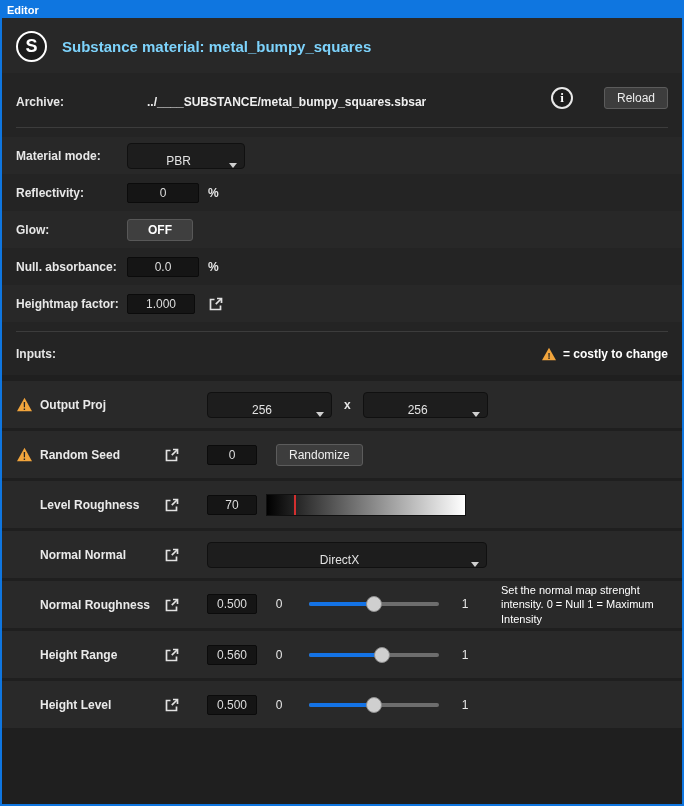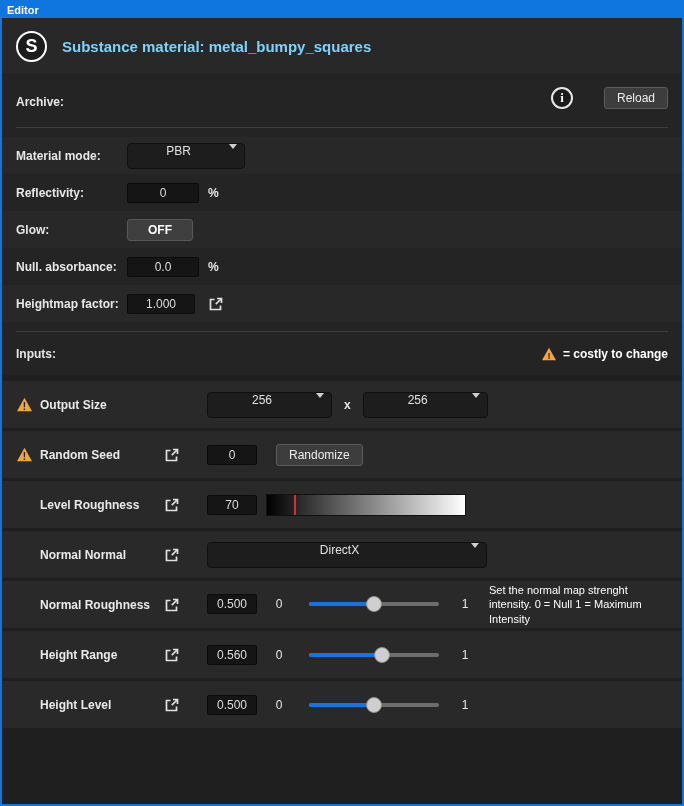--- a/index.html
+++ b/index.html
@@ -52,21 +52,21 @@
     font-family:inherit; padding:0 2px;
   }
   .w72 { width:72px; } .w68 { width:68px; } .w50 { width:50px; }
   .unit { margin-left:9px; font-size:12px; font-weight:600; }
   .toggle-btn {
     padding:3px 20px; background:#3f3f3f; border:1px solid #585858; border-radius:3px;
     color:#fff; font-weight:bold; font-size:12px; font-family:inherit; cursor:pointer;
   }
   .dropdown {
     height:26px; background:#1d1d1d; border:1px solid #101010; border-radius:4px;
-    display:flex; align-items:flex-start; cursor:pointer;
+    display:flex; align-items:flex-end; cursor:pointer;
   }
   .dd-val { flex:1; text-align:center; font-size:12px; color:#e2e2e2; }
   .dd-arrow {
     width:0; height:0; margin-right:7px;
     border-left:4.5px solid transparent; border-right:4.5px solid transparent;
     border-top:5.5px solid #cfcfcf;
   }
   .w118 { width:118px; } .w125 { width:125px; } .w280 { width:280px; }
   .ext {
     width:20px; height:20px; display:inline-flex; align-items:center; justify-content:center;
@@ -109,40 +109,41 @@
   }
   .slider .fill {
     position:absolute; left:0; top:7px; height:4px;
     background:#1473e6; border-radius:2px; width:var(--pos);
   }
   .slider .handle {
     position:absolute; top:1px; width:16px; height:16px; border-radius:50%;
     background:#cfcfcf; border:1px solid #8f8f8f;
     left:var(--pos); transform:translateX(-50%);
   }
-  .desc { margin-left:14px; width:170px; font-size:11px; line-height:1.3; color:#fff; }
+  .desc { margin-left:26px; width:170px; font-size:11px; line-height:1.3; color:#fff; }
 </style>
 </head>
 <body>
 
 <div class="window">
 
   <div class="titlebar">
     <span>Editor</span>
   </div>
 
   <div class="header">
     <div class="logo">
       <span>S</span>
     </div>
     <span class="title">Substance material: metal_bumpy_squares</span>
   </div>
 
   <div class="archive">
     <span class="collabel">Archive:</span>
+    <span class="path">../____SUBSTANCE/metal_bumpy_squares.sbsar</span>
     <button class="info-btn">
       <span>i</span>
     </button>
     <button class="btn">Reload</button>
   </div>
 
   <hr class="divider">
 
   <div class="props">
 
@@ -200,21 +201,21 @@
 
   <div class="irows">
 
     <div class="irow">
       <span class="warncol">
         <svg width="17" height="15" viewBox="0 0 20 18">
             <path d="M10 1 L19 17 H1 Z" fill="#f2a53c"></path>
             <text x="10" y="15" text-anchor="middle" font-size="12" font-weight="bold" fill="#242424">!</text>
           </svg>
       </span>
-      <span class="ilabel">Output Size</span>
+      <span class="ilabel">Output Proj</span>
       <span class="iconcol"></span>
       <div class="controls">
         <div class="dropdown w125">
           <span class="dd-val">256</span>
           <span class="dd-arrow"></span>
         </div>
         <span class="xsep">x</span>
         <div class="dropdown w125">
           <span class="dd-val">256</span>
           <span class="dd-arrow"></span>

